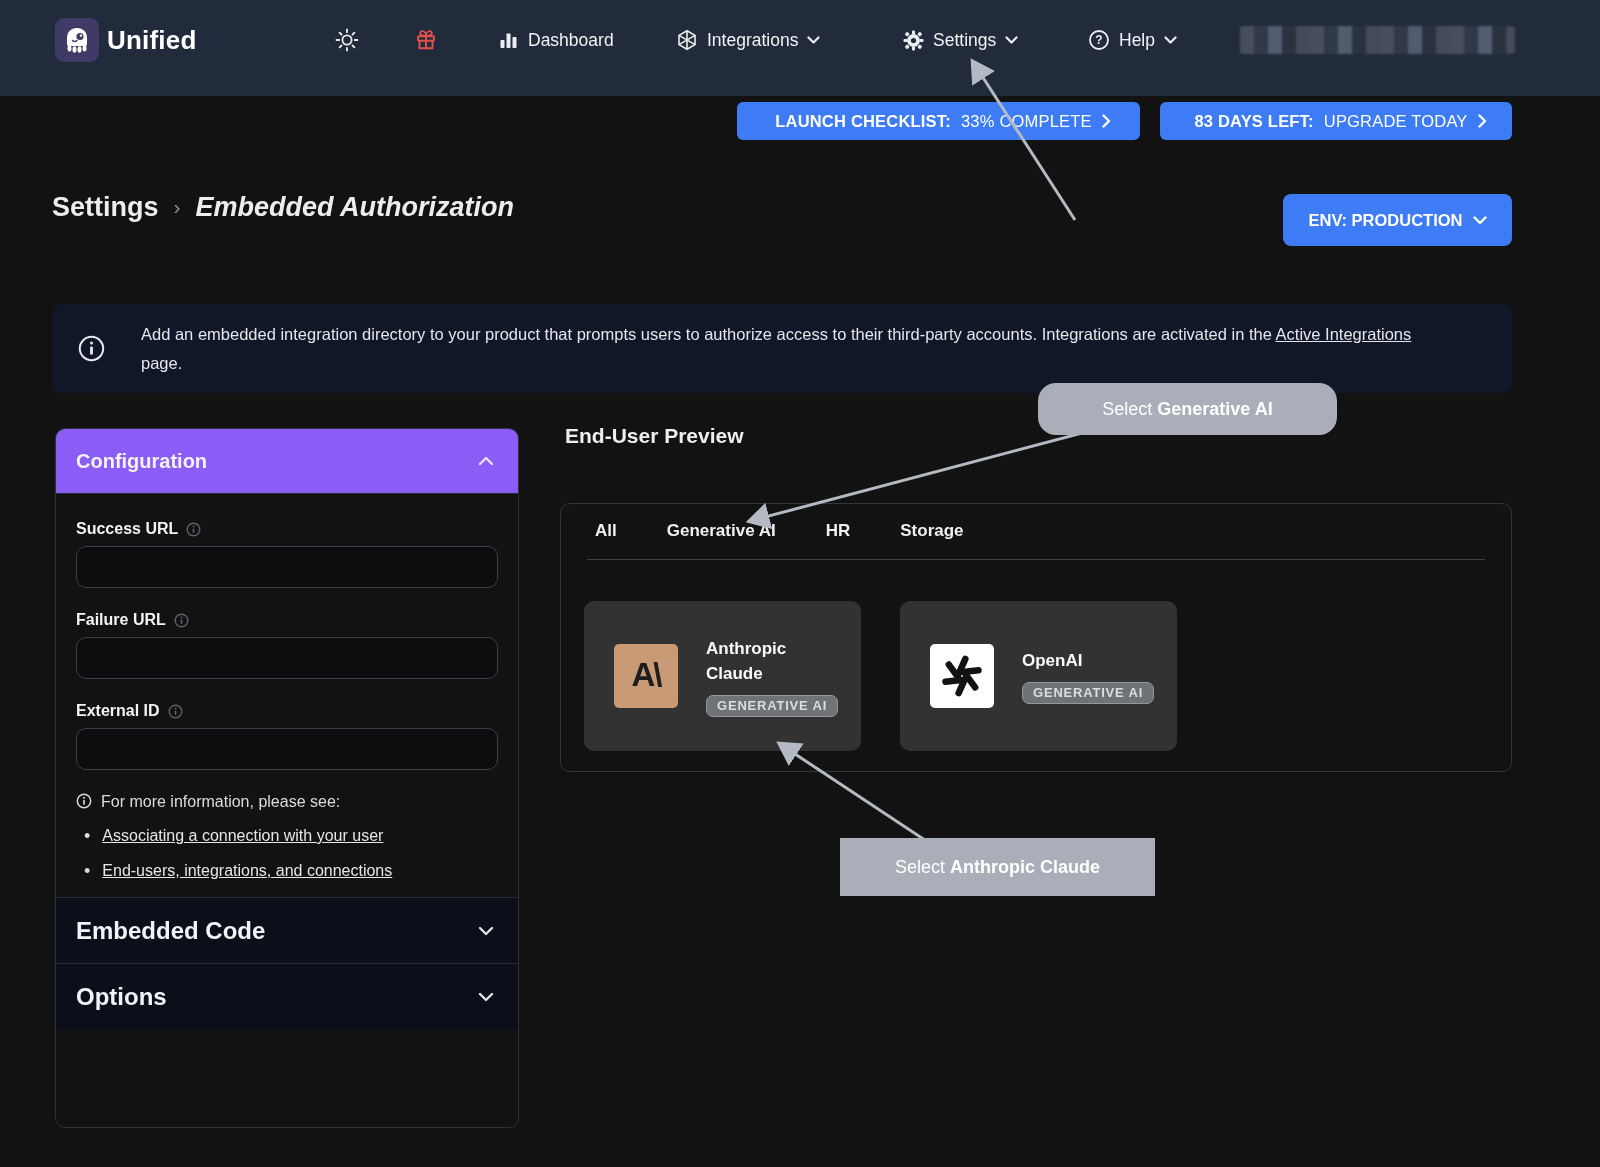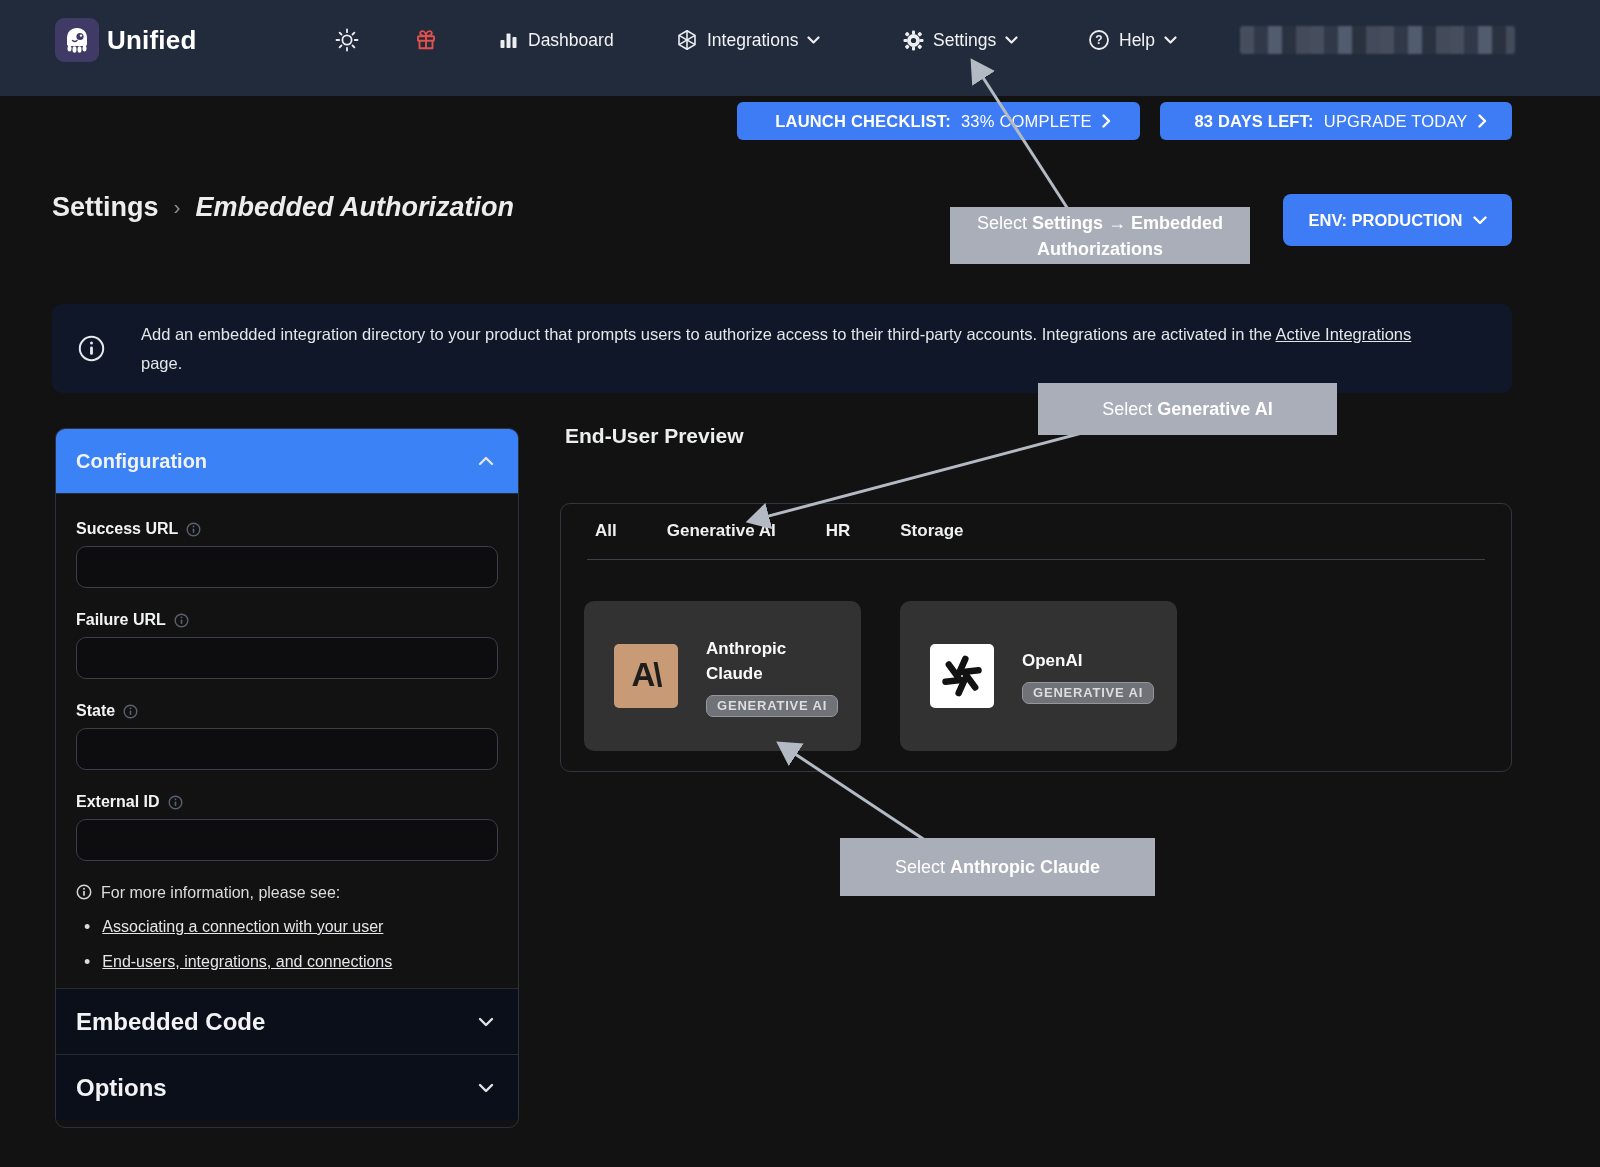--- a/index.html
+++ b/index.html
@@ -34,21 +34,21 @@
   .env-btn { position:absolute; left:1283px; top:194px; width:229px; height:52px; background:#3d7cf4; border-radius:8px; display:flex; align-items:center; justify-content:center; gap:10px; color:#fff; font-size:16.5px; font-weight:600; cursor:pointer; }
 
   
   .banner { position:absolute; left:52px; top:304px; width:1460px; height:89px; background:#0f1728; border-radius:10px; display:flex; align-items:center; }
   .banner-icon { flex:0 0 auto; margin:0 36px 0 26px; }
   .banner-text { font-size:16.5px; line-height:29px; color:#e4e6e9; padding-right:60px; }
   .banner-text a, .cfg-link { color:#e4e6e9; text-decoration:underline; cursor:pointer; }
 
   
   .cfg { position:absolute; left:55px; top:428px; width:464px; height:700px; border:1px solid #2c313c; border-radius:10px; overflow:hidden; background:#121212; }
-  .cfg-header { height:64px; background:#3b82f6; display:flex; align-items:center; justify-content:space-between; padding:0 24px 0 20px; cursor:pointer; }
+  .cfg-header { height:64px; background:#8b5cf6; display:flex; align-items:center; justify-content:space-between; padding:0 24px 0 20px; cursor:pointer; }
   .cfg-title { font-size:20px; font-weight:700; color:#f2f3f5; }
   .cfg-body { border-top:1px solid #262b34; padding:26px 20px 0 20px; }
   .field { margin-bottom:23px; }
   .field-label-row { display:flex; align-items:center; gap:8px; margin-bottom:8px; }
   .field-label { font-size:16px; font-weight:700; color:#f2f3f4; }
   .field input { width:100%; height:42px; border-radius:10px; background:#0d0d10; border:1px solid #3a3f4a; outline:none; color:#e9ebee; font-size:15px; padding:0 12px; }
   .more-info { display:flex; align-items:flex-start; gap:9px; margin-top:4px; font-size:16px; color:#dadcdf; }
   .cfg-list { margin-top:16px; }
   .cfg-li { display:flex; align-items:center; gap:12px; margin:0 0 17px 8px; font-size:16px; color:#d9dbde; }
   .bullet { color:#d9dbde; font-size:18px; line-height:1; }
@@ -248,31 +248,20 @@
           <span class="field-label">Failure URL</span>
           <svg width="15" height="15" viewBox="0 0 15 15">
               <circle cx="7.5" cy="7.5" r="6.3" fill="none" stroke="#58626f" stroke-width="1.4"></circle>
               <circle cx="7.5" cy="4.4" r="0.9" fill="#58626f"></circle>
               <rect x="6.7" y="6.4" width="1.6" height="4.7" rx="0.8" fill="#58626f"></rect>
             </svg>
         </div>
         <input type="text" value="" style="">
       </div>
 
-      <div class="field">
-        <div class="field-label-row">
-          <span class="field-label">State</span>
-          <svg width="15" height="15" viewBox="0 0 15 15">
-              <circle cx="7.5" cy="7.5" r="6.3" fill="none" stroke="#58626f" stroke-width="1.4"></circle>
-              <circle cx="7.5" cy="4.4" r="0.9" fill="#58626f"></circle>
-              <rect x="6.7" y="6.4" width="1.6" height="4.7" rx="0.8" fill="#58626f"></rect>
-            </svg>
-        </div>
-        <input type="text" value="" style="">
-      </div>
 
       <div class="field">
         <div class="field-label-row">
           <span class="field-label">External ID</span>
           <svg width="15" height="15" viewBox="0 0 15 15">
               <circle cx="7.5" cy="7.5" r="6.3" fill="none" stroke="#58626f" stroke-width="1.4"></circle>
               <circle cx="7.5" cy="4.4" r="0.9" fill="#58626f"></circle>
               <rect x="6.7" y="6.4" width="1.6" height="4.7" rx="0.8" fill="#58626f"></rect>
             </svg>
         </div>
@@ -372,27 +361,22 @@
     <defs>
       <marker id="ah" markerWidth="9" markerHeight="9" refX="6.5" refY="4.5" orient="auto">
         <path d="M0,0 L8,4.5 L0,9 z" fill="#b4bac4"></path>
       </marker>
     </defs>
     <line x1="1075" y1="220" x2="973" y2="62" stroke="#b4bac4" stroke-width="3" marker-end="url(#ah)"></line>
     <line x1="1150" y1="415" x2="750" y2="521" stroke="#b4bac4" stroke-width="3" marker-end="url(#ah)"></line>
     <line x1="955" y1="860" x2="780" y2="744" stroke="#b4bac4" stroke-width="3" marker-end="url(#ah)"></line>
   </svg>
 
-  <div class="callout" style="left:950px; top:207px; width:300px; height:57px;">
-    <div>
-      <span>Select </span><b>Settings</b><span> → </span><b>Embedded Authorizations</b>
-    </div>
-  </div>
-
-  <div class="callout" style="left:1038px; top:383px; width:299px; height:52px;">
+
+  <div class="callout" style="left:1038px; top:383px; width:299px; height:52px;border-radius:18px;">
     <div>
       <span>Select </span><b>Generative AI</b>
     </div>
   </div>
 
   <div class="callout" style="left:840px; top:838px; width:315px; height:58px;">
     <div>
       <span>Select </span><b>Anthropic Claude</b>
     </div>
   </div>

